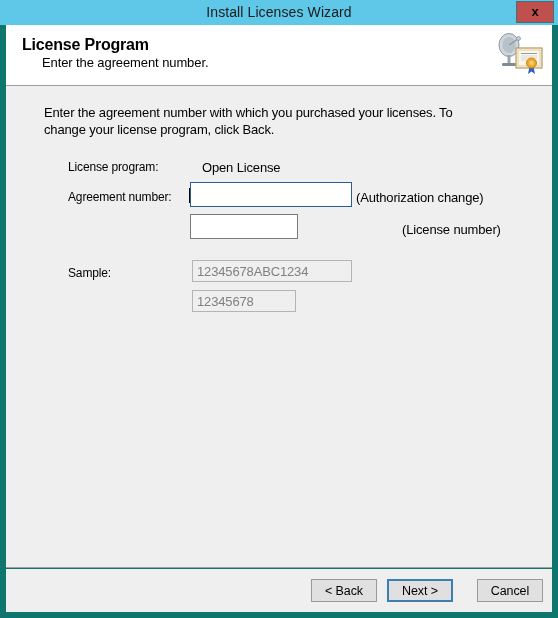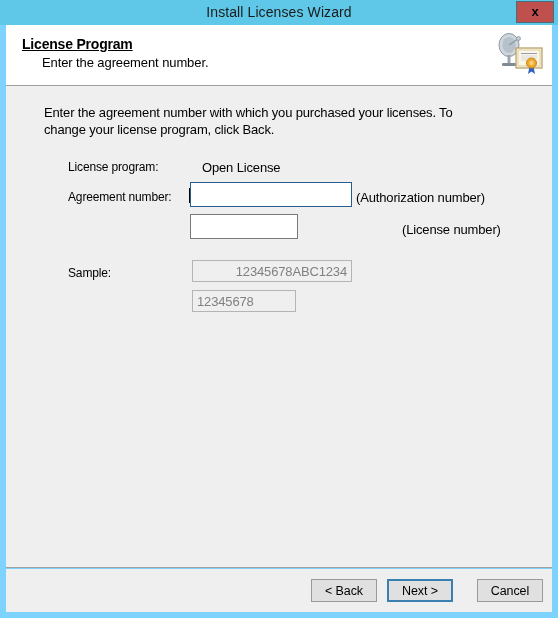--- a/index.html
+++ b/index.html
@@ -13,21 +13,21 @@
     overflow: hidden;
     font-family: "Liberation Sans", sans-serif;
     -webkit-font-smoothing: antialiased;
   }
 
   
   #wizard-window {
     position: relative;
     width: 558px;
     height: 618px;
-    background: #7dd3fc;
+    background: #0f766e;
     box-sizing: border-box;
   }
 
   
   #title-bar {
     position: absolute;
     left: 0; top: 0;
     width: 558px;
     height: 25px;
     background: #5fc8e8;
@@ -71,25 +71,24 @@
     width: 546px;
     height: 61px;
     background: #ffffff;
     border-bottom: 1px solid #a0a0a0;
     box-sizing: border-box;
   }
   #header-title {
     position: absolute;
     left: 16px;
     top: 11px;
-    font-size: 14px;
+    font-size: 16px;
     font-weight: bold;
     color: #000000;
     letter-spacing: -0.2px;
-    text-decoration: underline;
   }
   #header-subtitle {
     position: absolute;
     left: 36px;
     top: 30px;
     font-size: 13px;
     color: #000000;
     letter-spacing: -0.1px;
   }
   #header-icon {
@@ -254,28 +253,28 @@
   <div id="content-panel">
 
     <div id="intro-text">Enter the agreement number with which you purchased your licenses. To change your license program, click Back.</div>
 
     <div class="field-label" style="left:38px; top:74px;">License program:</div>
     <div class="field-value-static" style="left:196px; top:74px;">Open License</div>
 
     <div class="field-label" style="left:38px; top:104px;">Agreement number:</div>
 
     <input class="text-input focused" type="text" style="left: 184px; top: 96px; width: 162px; height: 25px;" value="">
-    <div class="side-note" style="left:350px; top:104px;">(Authorization number)</div>
+    <div class="side-note" style="left:350px; top:104px;">(Authorization change)</div>
 
     <input class="text-input" type="text" style="left: 184px; top: 128px; width: 108px; height: 25px;" value="">
     <div class="side-note" style="left:350px; top:136px;margin-left:46px;">(License number)</div>
 
     <div class="field-label" style="left:38px; top:180px;">Sample:</div>
 
-    <div class="sample-box" style="left:186px; top:174px; width:160px; height:22px;text-align:right;">12345678ABC1234</div>
+    <div class="sample-box" style="left:186px; top:174px; width:160px; height:22px;">12345678ABC1234</div>
 
     <div class="sample-box" style="left:186px; top:204px; width:104px; height:22px;">12345678</div>
   </div>
 
   <div id="agreement-caret"></div>
 
   <div id="footer-panel">
     <button class="wizard-button" id="next-button">Next &gt;</button>
     <button class="wizard-button" id="back-button">&lt; Back</button>
     <button class="wizard-button" id="cancel-button">Cancel</button>

